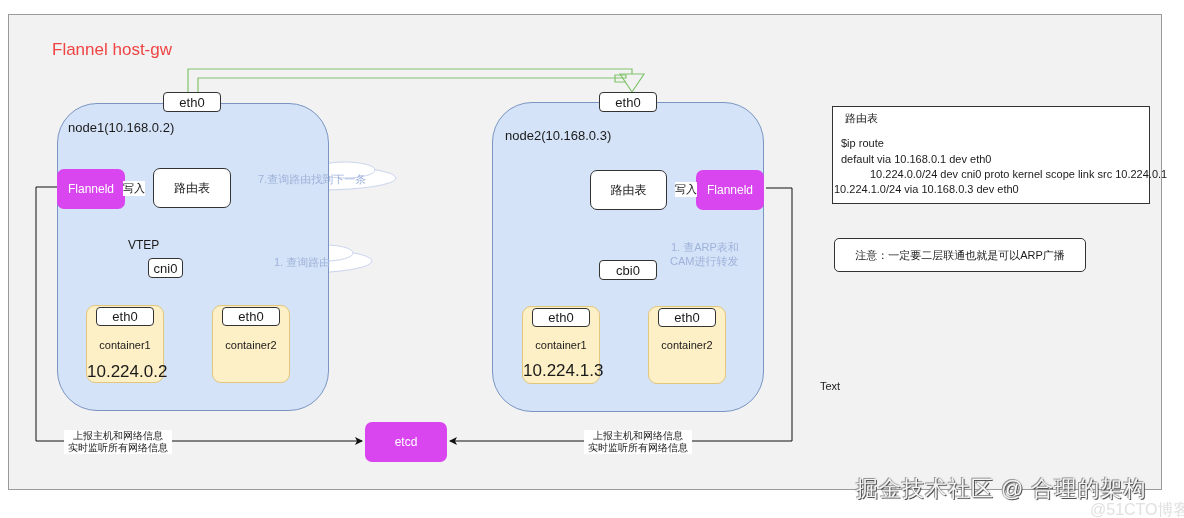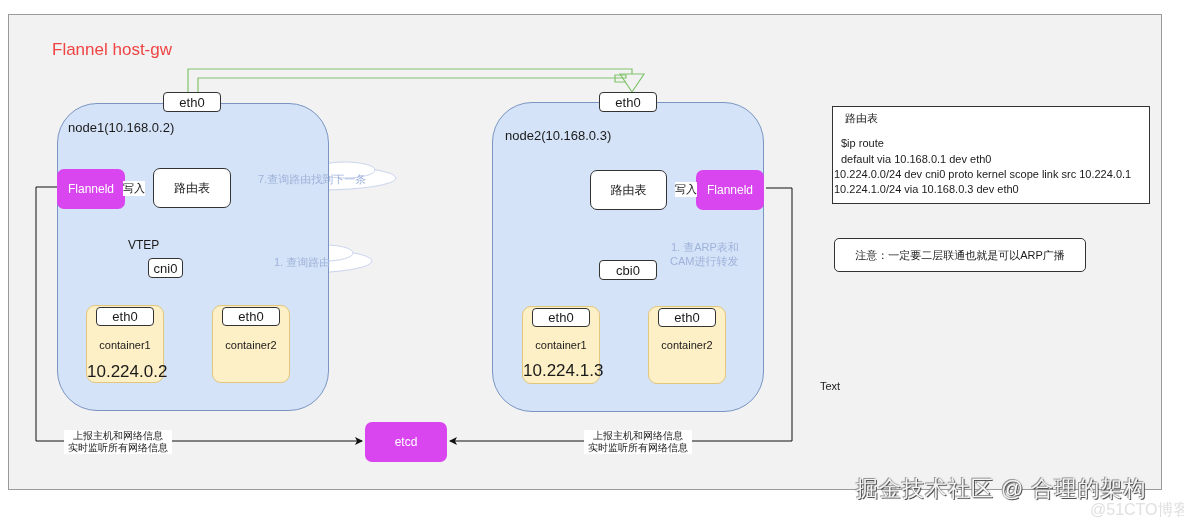--- a/index.html
+++ b/index.html
@@ -137,21 +137,21 @@
 </div>
 <div class="abs edge-label" style="left:584px;top:430px;width:104px;">
   <div>上报主机和网络信息</div>
   <div>实时监听所有网络信息</div>
 </div>
 
 <div class="abs route-box">
   <div style="left:12px;top:4px;">路由表</div>
   <div style="left:8px;top:30px;">$ip route</div>
   <div style="left:8px;top:46px;">default via 10.168.0.1 dev eth0</div>
-  <div style="left:1px;top:61px;">10.224.0.0/24 dev cni0 proto kernel scope link src 10.224.0.1</div>
+  <div style="left:1px;top:61px;padding-left:36px;">10.224.0.0/24 dev cni0 proto kernel scope link src 10.224.0.1</div>
   <div style="left:1px;top:76px;">10.224.1.0/24  via 10.168.0.3 dev eth0</div>
 </div>
 
 <div class="abs note">注意：一定要二层联通也就是可以ARP广播</div>
 <div class="abs small" style="left:820px;top:343px;margin-top:37px;">Text</div>
 
 <div class="abs watermark" style="left:856px;top:474px;">掘金技术社区 @ 合理的架构</div>
 <div class="abs watermark2" style="left:1090px;top:500px;">@51CTO博客</div>
 
 </body></html>

